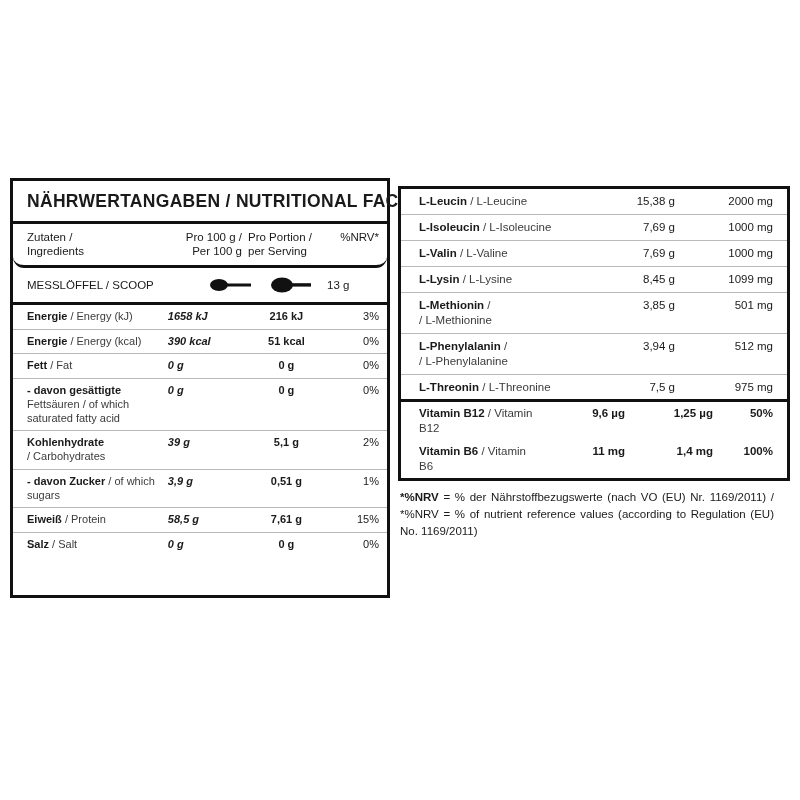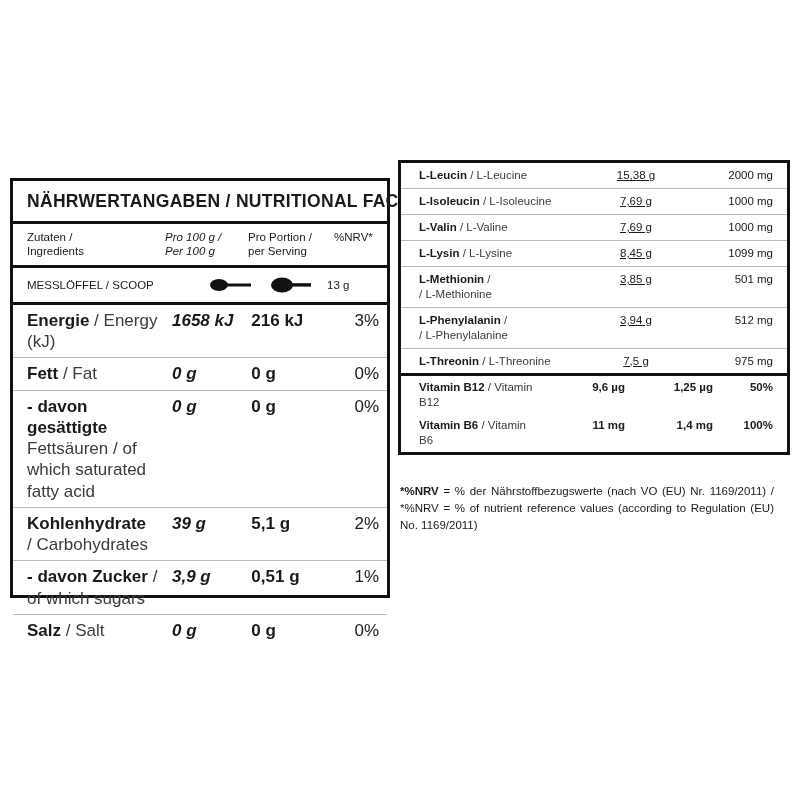--- a/index.html
+++ b/index.html
@@ -39,25 +39,26 @@
     border-bottom: 3px solid #111111;
     white-space: nowrap;
   }
 
   .head-row {
     display: flex;
     border-bottom: 3px solid #111111;
     font-size: 11.5px;
     line-height: 1.25;
     padding: 6px 0 6px 0;
+    border-radius: 11px;
   }
   .head-c1 { width: 152px; padding-left: 14px; box-sizing: border-box; }
-  .head-c2 { width: 83px;  padding-right: 6px; box-sizing: border-box; font-style: italic; }
+  .head-c2 { width: 83px;  text-align: right; padding-right: 6px; box-sizing: border-box; }
   .head-c3 { width: 86px;  text-align: left; padding-right: 6px; box-sizing: border-box; }
-  .head-c4 { width: 53px;  padding-right: 8px; box-sizing: border-box; }
+  .head-c4 { width: 53px;  text-align: right; padding-right: 8px; box-sizing: border-box; }
 
   .scoop-row {
     display: flex;
     align-items: center;
     border-bottom: 3px solid #111111;
     height: 34px;
     font-size: 11.5px;
   }
   .scoop-label {
     padding-left: 14px;
@@ -73,40 +74,40 @@
   }
   .scoop-amount {
     width: 60px;
     text-align: left;
     font-size: 11.5px;
   }
 
   .nutrition-table {
     width: 100%;
     border-collapse: collapse;
-    font-size: 17px;
+    font-size: 11px;
   }
   .nutrition-table td {
     border-bottom: 1px solid #b9b9b9;
     padding: 5px 0 5px 0;
     vertical-align: top;
     line-height: 1.25;
   }
   .nutrition-table tr:last-child td { border-bottom: none; }
   .c-name { width: 152px; padding-left: 14px !important; }
   .c-100  { width: 83px;  padding-right: 6px !important; font-style: italic; }
-  .c-por  { width: 86px;  text-align: left; padding-right: 6px !important; }
+  .c-por  { width: 86px;  text-align: center; padding-right: 6px !important; }
   .c-nrv  { width: 53px;  text-align: right; padding-right: 8px !important; }
   .bold { font-weight: bold; }
   .light { color: #3b3b3b; }
 
   
   #right-panel {
     left: 398px;
-    top: 160px;
+    top: 186px;
     width: 392px;
     height: 420px;
     border: none;
   }
   .amino-box {
     border: 3px solid #111111;
     box-sizing: border-box;
   }
   .amino-table {
     width: 100%;
@@ -114,21 +115,21 @@
     font-size: 11.5px;
   }
   .amino-table td {
     border-bottom: 1px solid #b9b9b9;
     padding: 5px 0 5px 0;
     vertical-align: top;
     line-height: 1.3;
   }
   .amino-table tr:last-child td { border-bottom: none; }
   .a-name { padding-left: 18px !important; }
-  .a-g    { width: 78px; text-align: center; padding-right: 10px !important; text-decoration: underline; }
+  .a-g    { width: 78px; text-align: right; padding-right: 10px !important; }
   .a-mg   { width: 88px; text-align: right; padding-right: 14px !important; }
 
   .vit-box {
     border: 3px solid #111111;
     border-top: none;
     box-sizing: border-box;
   }
   .vit-table {
     width: 100%;
     border-collapse: collapse;
@@ -144,21 +145,20 @@
   .v-100  { width: 88px; text-align: right; padding-right: 8px !important; }
   .v-por  { width: 80px; text-align: right; padding-right: 8px !important; }
   .v-nrv  { width: 52px; text-align: right; padding-right: 14px !important; }
 
   .footnote {
     font-size: 11.5px;
     line-height: 1.45;
     padding: 8px 16px 0 2px;
     text-align: justify;
     color: #1a1a1a;
-    margin-top: 20px;
   }
   .footnote .bold { font-weight: bold; }
 
   .scoop-svg { display: block; }
 </style>
 </head>
 <body>
 
 <div class="panel" id="left-panel">
 
@@ -201,20 +201,29 @@
         <td class="c-name">
           <span class="bold">Energie</span>
           <span class="light">/ Energy (kJ)</span>
         </td>
         <td class="c-100 bold">1658 kJ</td>
         <td class="c-por bold">216 kJ</td>
         <td class="c-nrv">3%</td>
       </tr>
       <tr>
         <td class="c-name">
+          <span class="bold">Energie</span>
+          <span class="light">/ Energy (kcal)</span>
+        </td>
+        <td class="c-100 bold">390 kcal</td>
+        <td class="c-por bold">51 kcal</td>
+        <td class="c-nrv">0%</td>
+      </tr>
+      <tr>
+        <td class="c-name">
           <span class="bold">Fett</span>
           <span class="light">/ Fat</span>
         </td>
         <td class="c-100 bold">0 g</td>
         <td class="c-por bold">0 g</td>
         <td class="c-nrv">0%</td>
       </tr>
       <tr>
         <td class="c-name">
           <span class="bold">- davon gesättigte</span>
@@ -237,20 +246,29 @@
         <td class="c-name">
           <span class="bold">- davon Zucker</span>
           <span class="light">/ of which sugars</span>
         </td>
         <td class="c-100 bold">3,9 g</td>
         <td class="c-por bold">0,51 g</td>
         <td class="c-nrv">1%</td>
       </tr>
       <tr>
         <td class="c-name">
+          <span class="bold">Eiweiß</span>
+          <span class="light">/ Protein</span>
+        </td>
+        <td class="c-100 bold">58,5 g</td>
+        <td class="c-por bold">7,61 g</td>
+        <td class="c-nrv">15%</td>
+      </tr>
+      <tr>
+        <td class="c-name">
           <span class="bold">Salz</span>
           <span class="light">/ Salt</span>
         </td>
         <td class="c-100 bold">0 g</td>
         <td class="c-por bold">0 g</td>
         <td class="c-nrv">0%</td>
       </tr>
     </tbody>
   </table>
 </div>

